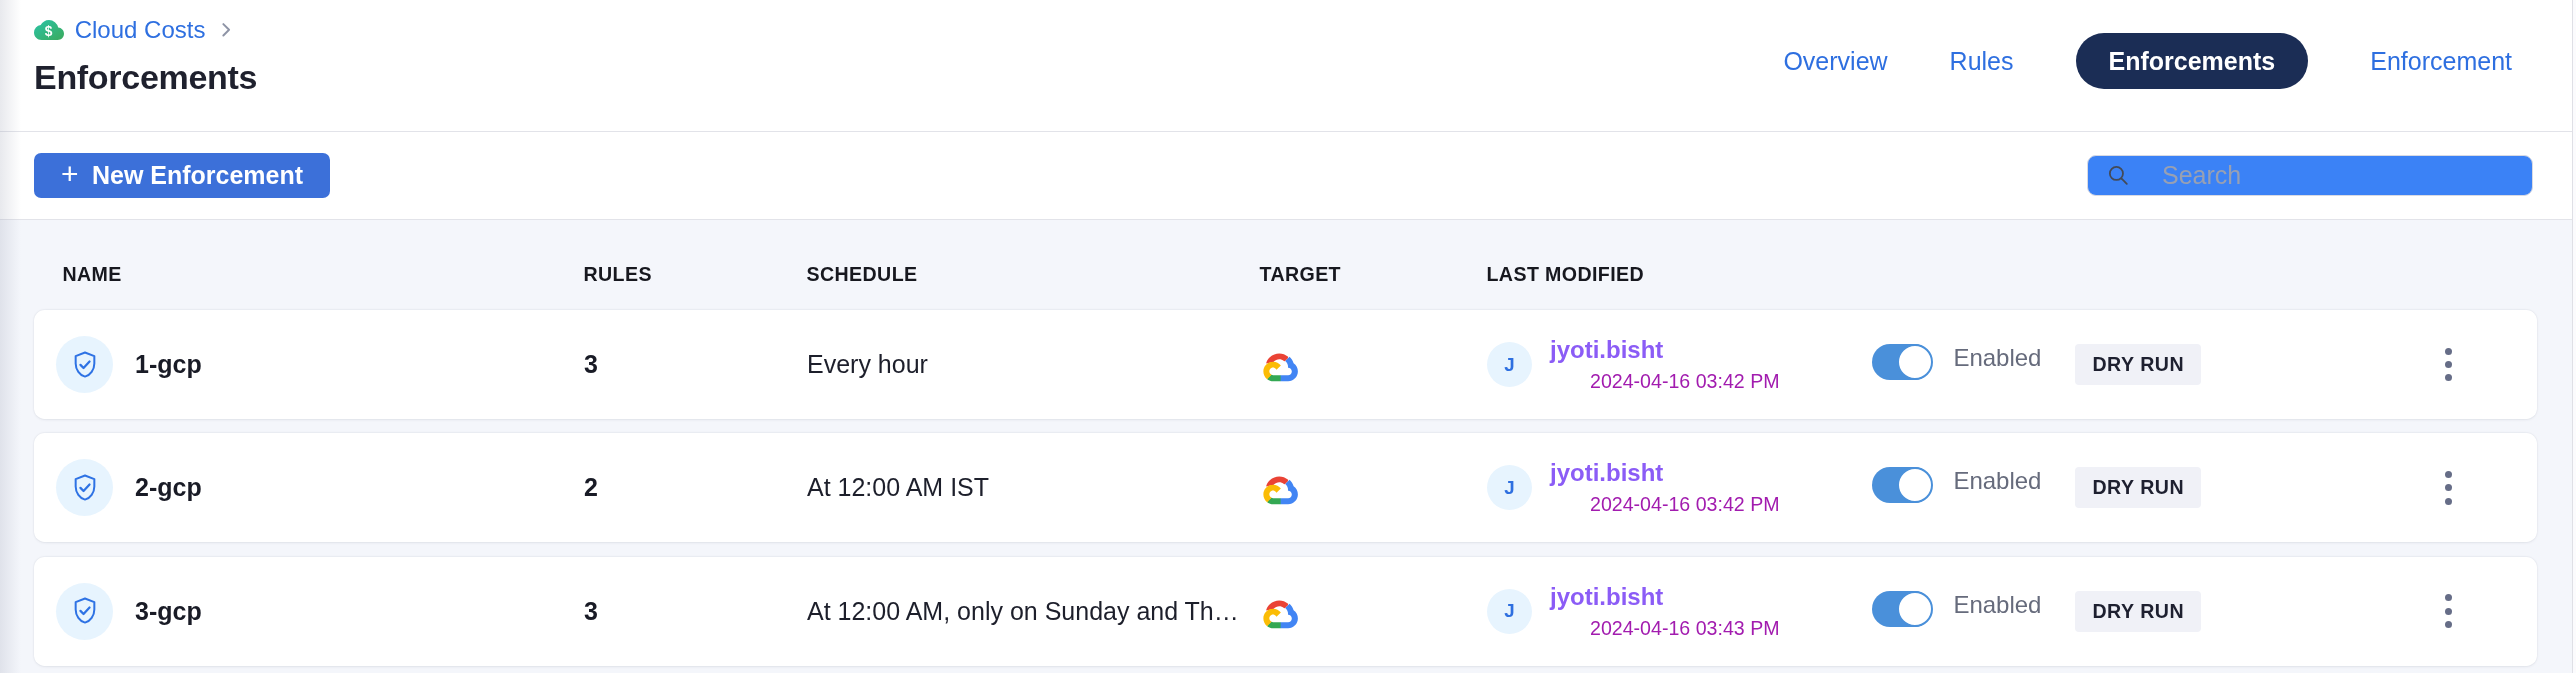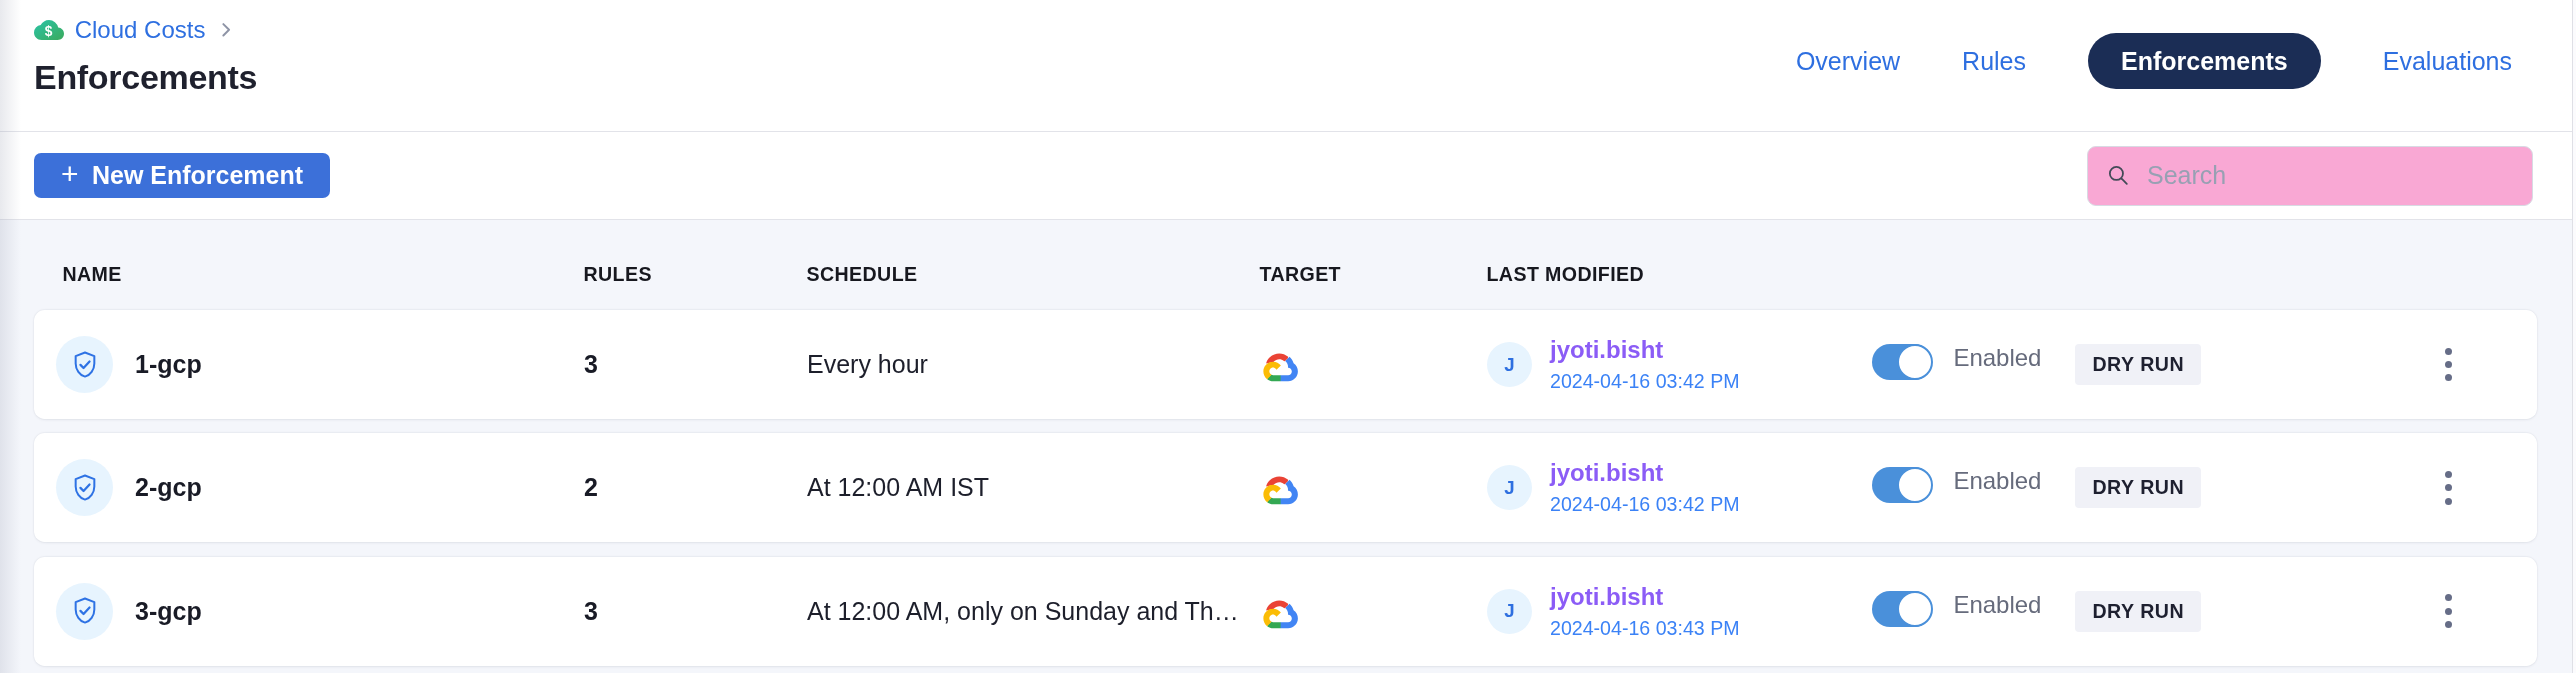--- a/index.html
+++ b/index.html
@@ -36,23 +36,23 @@
     display:flex; align-items:center; justify-content:space-between;
     padding:0 43px 0 34px;
   }
   .btn-primary {
     height:45px; background:#3c70d9; color:#fff; border:none; border-radius:7.1px;
     font-family:inherit; font-size:25px; font-weight:700;
     padding:0 27px; display:flex; align-items:center; gap:13.4px; cursor:pointer;
   }
   .btn-plus { font-size:30px; font-weight:400; line-height:1; margin-top:-2.7px; }
   .search-box {
-    width:446px; height:60px; background:#f9a8d4;
+    width:446px; height:41px; background:#3b82f6;
     border:0.9px solid #d8dae3; border-radius:9px;
-    display:flex; align-items:center; gap:16px; padding:0 18px;
+    display:flex; align-items:center; gap:31px; padding:0 18px;
   }
   .search-box input {
     border:none; outline:none; flex:1; font-family:inherit;
     font-size:25px; color:#333747; background:transparent;
   }
   .search-box input::placeholder { color:#98a0b3; }
 
   
   .table-area { padding:43px 39px 0 34px; }
   .thead, .card {
@@ -83,21 +83,21 @@
   }
   .target-cell { display:flex; align-items:center; }
 
   .mod-cell { display:flex; align-items:center; gap:18px; }
   .avatar {
     width:45px; height:45px; border-radius:50%; background:#e7f4fe;
     color:#2e6fe0; font-size:18.7px; font-weight:700;
     display:flex; align-items:center; justify-content:center; flex:none;
   }
   .mod-name { display:block; font-size:24px; font-weight:700; color:#8b5cf6; }
-  .mod-date { display:block; font-size:19.6px; color:#3b82f6; margin-top:6.2px; }
+  .mod-date { display:block; font-size:19.6px; color:#a21caf; margin-top:6.2px;margin-left:40px; }
 
   .status-cell { display:flex; align-items:flex-start; }
   .toggle { position:relative; width:60px; height:36px; border-radius:18px; background:#4a90da; flex:none; cursor:pointer; }
   .toggle .knob {
     position:absolute; right:-0.9px; top:0; width:36px; height:36px; border-radius:50%;
     background:#fff; border:2.7px solid #4a90da;
   }
   .toggle-label { margin-left:21.4px; font-size:24px; color:#666b7c; }
   .status-badge {
     margin-left:34px; background:#f0f1f7; border-radius:4px;
@@ -154,21 +154,21 @@
           </svg>
       </span>
     </div>
     <div class="page-title">Enforcements</div>
   </div>
 
   <div class="tabs">
     <span class="tab">Overview</span>
     <span class="tab">Rules</span>
     <span class="tab active">Enforcements</span>
-    <span class="tab">Evaluations</span>
+    <span class="tab">Enforcement</span>
   </div>
 </div>
 
 <div class="toolbar">
   <button class="btn-primary">
     <span class="btn-plus">+</span>
     <span>New Enforcement</span>
   </button>
   <div class="search-box">
     <svg width="25" height="25" viewBox="0 0 24 24">

